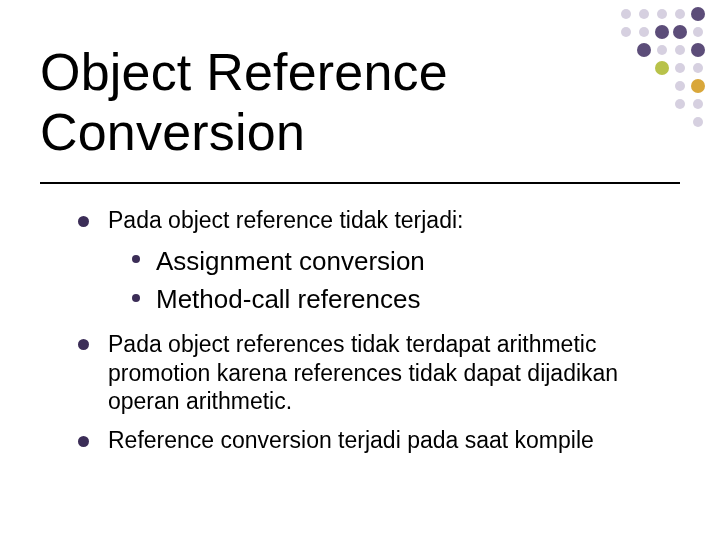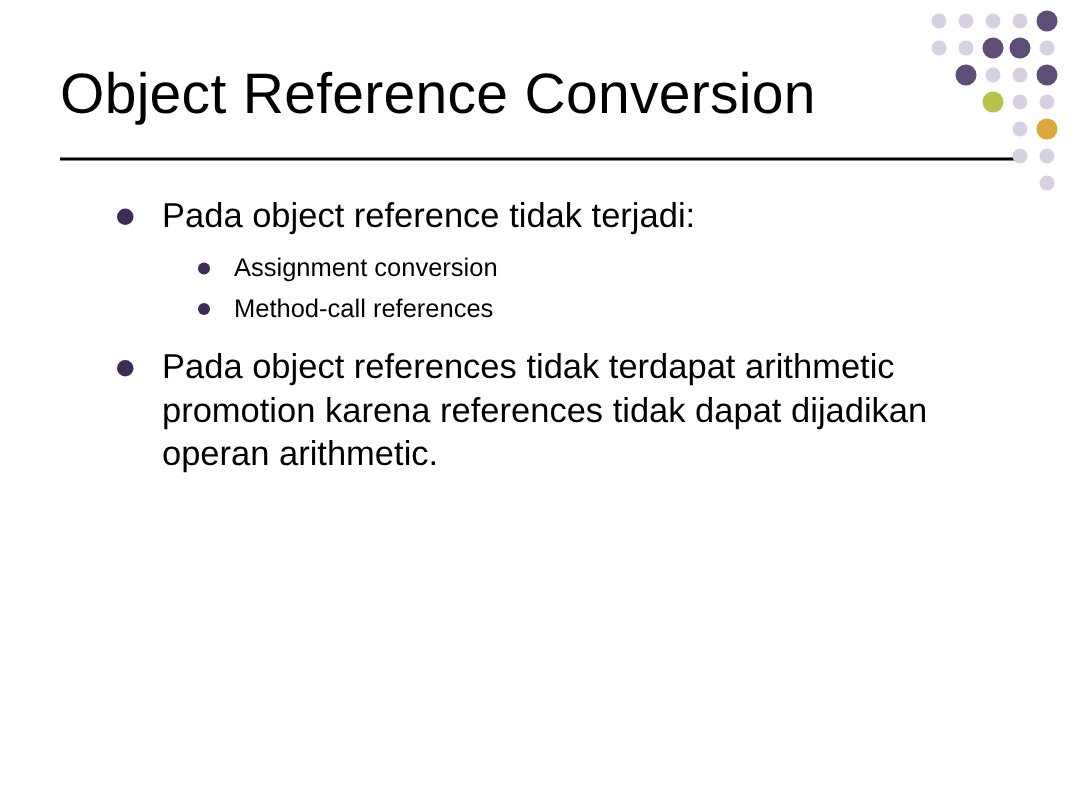--- a/index.html
+++ b/index.html
@@ -4,27 +4,27 @@
 <style>
   * { box-sizing: border-box; margin: 0; padding: 0; }
   html, body { width: 720px; height: 540px; background: #fff; font-family: Arial, Helvetica, sans-serif; color: #000; overflow: hidden; }
   .slide { position: relative; width: 720px; height: 540px; }
   .decor { position: absolute; top: 0; right: 0; width: 140px; height: 130px; }
   .decor circle.big   { fill: #4a3a6a; opacity: 0.9; }
   .decor circle.lime  { fill: #b8c24a; }
   .decor circle.amber { fill: #d9a73a; }
   .decor circle.faint { fill: #d6d0e0; }
   .title-wrap { padding: 42px 40px 10px 40px; }
-  .title { font-size: 38px; font-weight: 400; letter-spacing: 0.2px; }
+  .title { font-size: 52px; font-weight: 400; letter-spacing: 0.2px; }
   .rule { margin: 10px 40px 0 40px; height: 0; border-top: 2px solid #000; }
   .content { padding: 22px 60px 0 78px; font-size: 23px; line-height: 1.25; }
   ul.lvl1 { list-style: none; }
   ul.lvl1 > li { position: relative; padding-left: 30px; margin-bottom: 10px; }
   ul.lvl1 > li::before { content: ""; position: absolute; left: 0; top: 0.42em; width: 11px; height: 11px; background: #3b2d57; border-radius: 50%; }
-  ul.lvl2 { list-style: none; margin: 10px 0 14px 24px; font-size: 17px; }
+  ul.lvl2 { list-style: none; margin: 10px 0 14px 24px; font-size: 26px; }
   ul.lvl2 > li { position: relative; padding-left: 24px; margin-bottom: 6px; }
   ul.lvl2 > li::before { content: ""; position: absolute; left: 0; top: 0.40em; width: 8px; height: 8px; background: #3b2d57; border-radius: 50%; }
 </style>
 </head>
 <body>
 
 <div class="slide">
 
   <svg class="decor" viewBox="0 0 140 130">
     <circle class="faint" cx="46" cy="14" r="5"></circle>
@@ -59,16 +59,17 @@
   <div class="content">
     <ul class="lvl1">
       <li>
         <span>Pada object reference tidak terjadi:</span>
         <ul class="lvl2">
           <li><span>Assignment conversion</span></li>
           <li><span>Method-call references</span></li>
         </ul>
       </li>
       <li><span>Pada object references tidak terdapat arithmetic promotion karena references tidak dapat dijadikan operan arithmetic.</span></li>
+      <li><span>Reference conversion terjadi pada saat kompile</span></li>
     </ul>
   </div>
 
 </div>
 
 </body></html>

